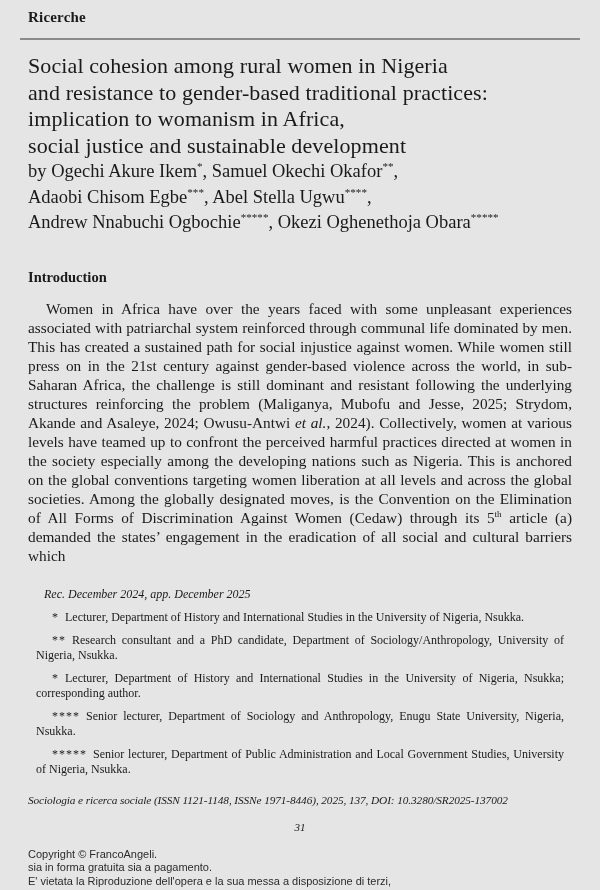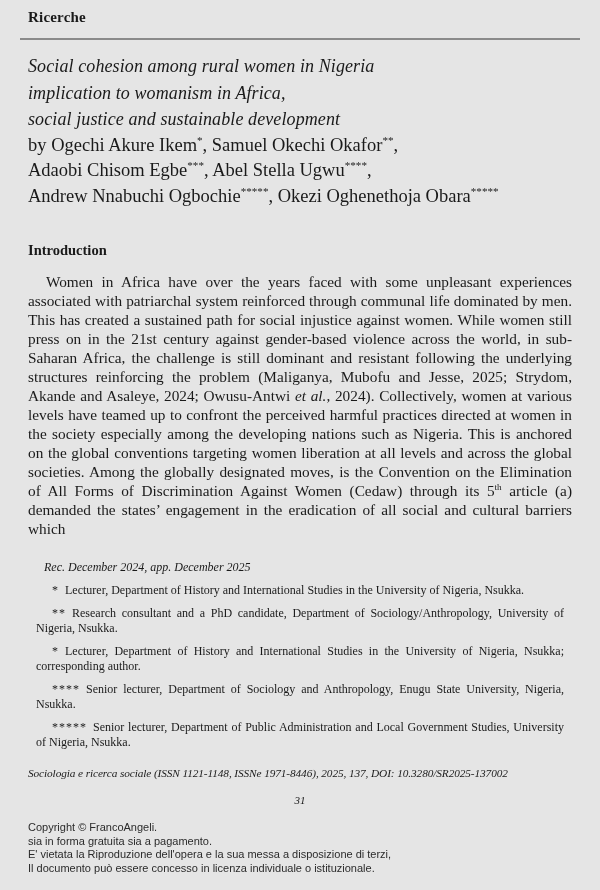--- a/index.html
+++ b/index.html
@@ -24,22 +24,21 @@
     line-height: 18px;
     letter-spacing: 0.2px;
   }
   .header-rule {
     border: none;
     border-top: 2px solid #8a8a8a;
     margin: 12px -8px 0 -8px;
   }
   .article-title {
     margin-top: 13px;
-    font-style: italic;
-    font-size: 18px;
+    font-size: 22px;
     line-height: 26.5px;
     letter-spacing: 0.1px;
   }
   .article-title .title-line {
     white-space: nowrap;
   }
   .byline {
     margin-top: 0;
     font-size: 18.5px;
     line-height: 25.5px;
@@ -106,20 +105,21 @@
 <body>
 
 <div class="page">
 
   <div class="kicker">Ricerche</div>
 
   <hr class="header-rule">
 
   <h1 class="article-title" style="margin:13px 0 0 0; font-weight:normal;">
     <div class="title-line">Social cohesion among rural women in Nigeria</div>
+    <div class="title-line">and resistance to gender-based traditional practices:</div>
     <div class="title-line">implication to womanism in Africa,</div>
     <div class="title-line">social justice and sustainable development</div>
   </h1>
 
   <div class="byline">by Ogechi Akure Ikem<sup>*</sup>, Samuel Okechi Okafor<sup>**</sup>,<br>Adaobi Chisom Egbe<sup>***</sup>, Abel Stella Ugwu<sup>****</sup>,<br>Andrew Nnabuchi Ogbochie<sup>*****</sup>, Okezi Oghenethoja Obara<sup>*****</sup></div>
 
   <h2 class="section-heading">Introduction</h2>
 
   <p class="body-paragraph">Women in Africa have over the years faced with some unpleasant experiences associated with patriarchal system reinforced through communal life dominated by men. This has created a sustained path for social injustice against women. While women still press on in the 21st century against gender-based violence across the world, in sub-Saharan Africa, the challenge is still dominant and resistant following the underlying structures reinforcing the problem (Maliganya, Mubofu and Jesse, 2025; Strydom, Akande and Asaleye, 2024; Owusu-Antwi <em>et al.</em>, 2024). Collectively, women at various levels have teamed up to confront the perceived harmful practices directed at women in the society especially among the developing nations such as Nigeria. This is anchored on the global conventions targeting women liberation at all levels and across the global societies. Among the globally designated moves, is the Convention on the Elimination of All Forms of Discrimination Against Women (Cedaw) through its 5<sup>th</sup> article (a) demanded the states’ engagement in the eradication of all social and cultural barriers which</p>
 

